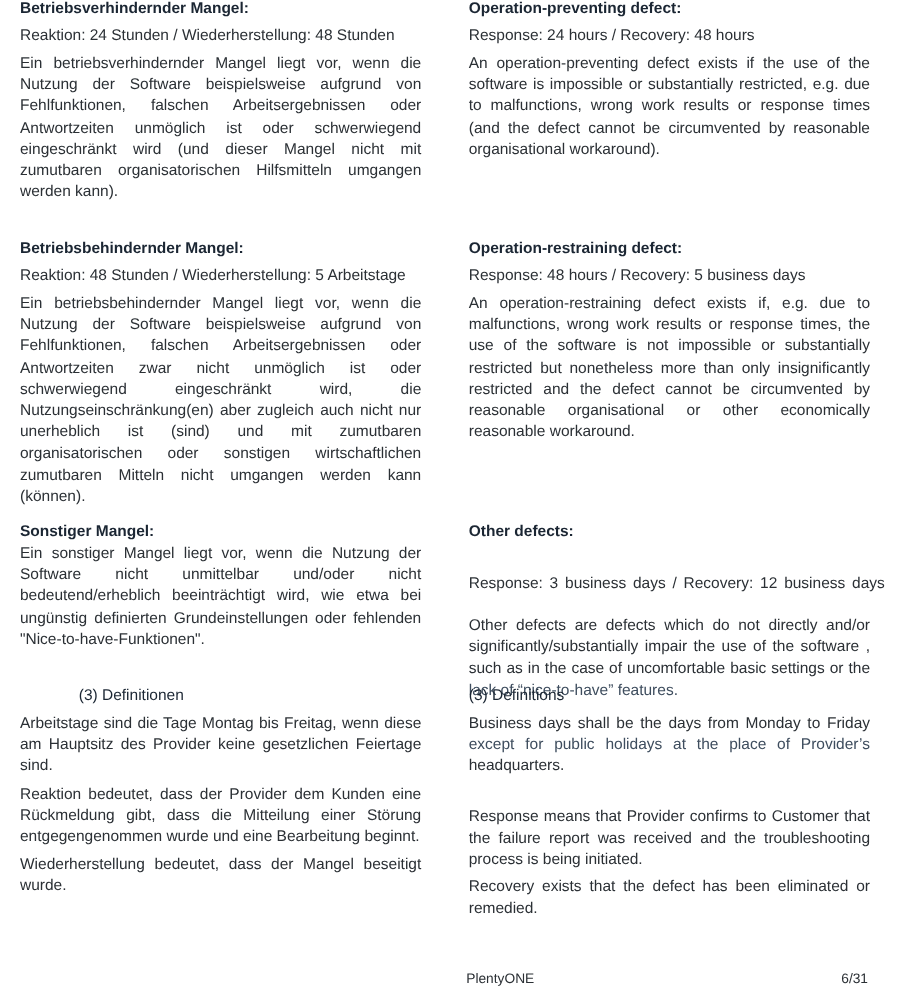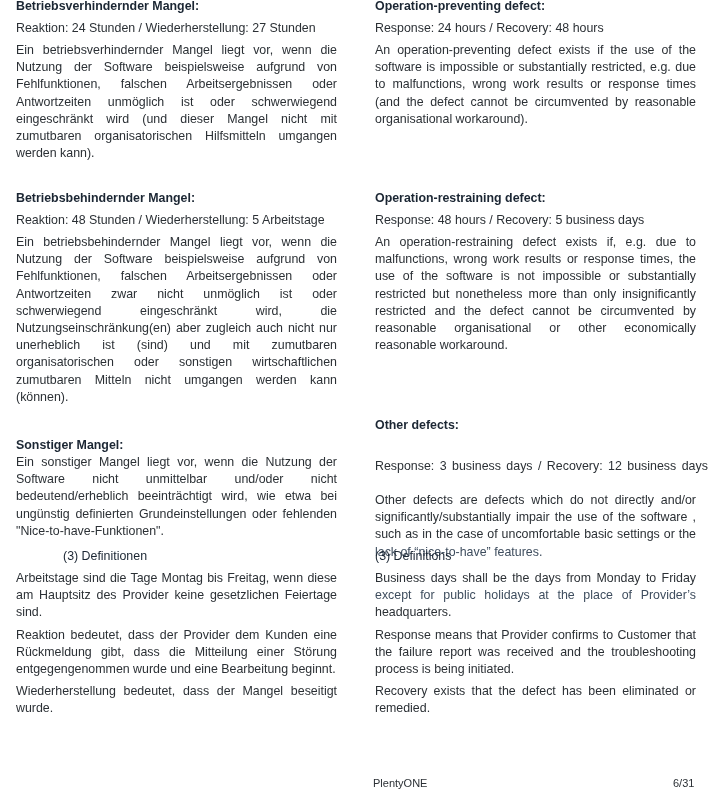--- a/index.html
+++ b/index.html
@@ -63,31 +63,31 @@
       color: #2b3035;
     }
   </style>
 </head>
 <body>
 
 <div class="col col-left">
 
   <div class="section" style="top:-2px;">
     <p class="heading">Betriebsverhindernder Mangel:</p>
-    <p class="times">Reaktion: 24 Stunden / Wiederherstellung: 27 Stunden</p>
+    <p class="times">Reaktion: 24 Stunden / Wiederherstellung: 48 Stunden</p>
     <p class="para">Ein betriebsverhindernder Mangel liegt vor, wenn die Nutzung der Software beispielsweise aufgrund von Fehlfunktionen, falschen Arbeitsergebnissen oder Antwortzeiten unmöglich ist oder schwerwiegend eingeschränkt wird (und dieser Mangel nicht mit zumutbaren organisatorischen Hilfsmitteln umgangen werden kann).</p>
   </div>
 
   <div class="section" style="top:190px;">
     <p class="heading">Betriebsbehindernder Mangel:</p>
     <p class="times">Reaktion: 48 Stunden / Wiederherstellung: 5 Arbeitstage</p>
     <p class="para">Ein betriebsbehindernder Mangel liegt vor, wenn die Nutzung der Software beispielsweise aufgrund von Fehlfunktionen, falschen Arbeitsergebnissen oder Antwortzeiten zwar nicht unmöglich ist oder schwerwiegend eingeschränkt wird, die Nutzungseinschränkung(en) aber zugleich auch nicht nur unerheblich ist (sind) und mit zumutbaren organisatorischen oder sonstigen wirtschaftlichen zumutbaren Mitteln nicht umgangen werden kann (können).</p>
   </div>
 
-  <div class="section" style="top:417px;margin-top:20px;">
+  <div class="section" style="top:417px;">
     <p class="heading">Sonstiger Mangel:</p>
     <p class="para tight">Ein sonstiger Mangel liegt vor, wenn die Nutzung der Software nicht unmittelbar und/oder nicht bedeutend/erheblich beeinträchtigt wird, wie etwa bei ungünstig definierten Grundeinstellungen oder fehlenden "Nice-to-have-Funktionen".</p>
   </div>
 
   <div class="section" style="top:548px;">
     <p class="heading" style="font-weight:normal;margin-left:47px;">(3) Definitionen</p>
     <p class="para">Arbeitstage sind die Tage Montag bis Freitag, wenn diese am Hauptsitz des Provider keine gesetzlichen Feiertage sind.</p>
     <p class="para">Reaktion bedeutet, dass der Provider dem Kunden eine Rückmeldung gibt, dass die Mitteilung einer Störung entgegengenommen wurde und eine Bearbeitung beginnt.</p>
     <p class="para">Wiederherstellung bedeutet, dass der Mangel beseitigt wurde.</p>
   </div>
@@ -112,19 +112,19 @@
     <p class="times" style="word-spacing:2px;margin-top:24px;">Response: 3 business days / Recovery: 12 business days</p>
     <p class="para gap" style="text-align-last:justify;">Other defects are defects which do not directly and/or significantly/substantially impair the use of the software , such as in the case of uncomfortable basic settings or the</p>
     <p class="para tight muted">lack of “nice-to-have” features.</p>
   </div>
 
   <div class="section" style="top:548px;">
     <p class="heading" style="font-weight:normal;">(3) Definitions</p>
     <p class="para" style="text-align-last:justify;">Business days shall be the days from Monday to Friday</p>
     <p class="para tight muted" style="text-align-last:justify;">except for public holidays at the place of Provider’s</p>
     <p class="para tight">headquarters.</p>
-    <p class="para" style="margin-top:5px;">Response means that Provider confirms to Customer that the failure report was received and the troubleshooting process is being initiated.</p>
+    <p class="para" style="margin-top:23px;">Response means that Provider confirms to Customer that the failure report was received and the troubleshooting process is being initiated.</p>
     <p class="para">Recovery exists that the defect has been eliminated or remedied.</p>
   </div>
 </div>
 
 <div class="footer-brand">PlentyONE</div>
 <div class="footer-page">6/31</div>
 
 </body></html>

